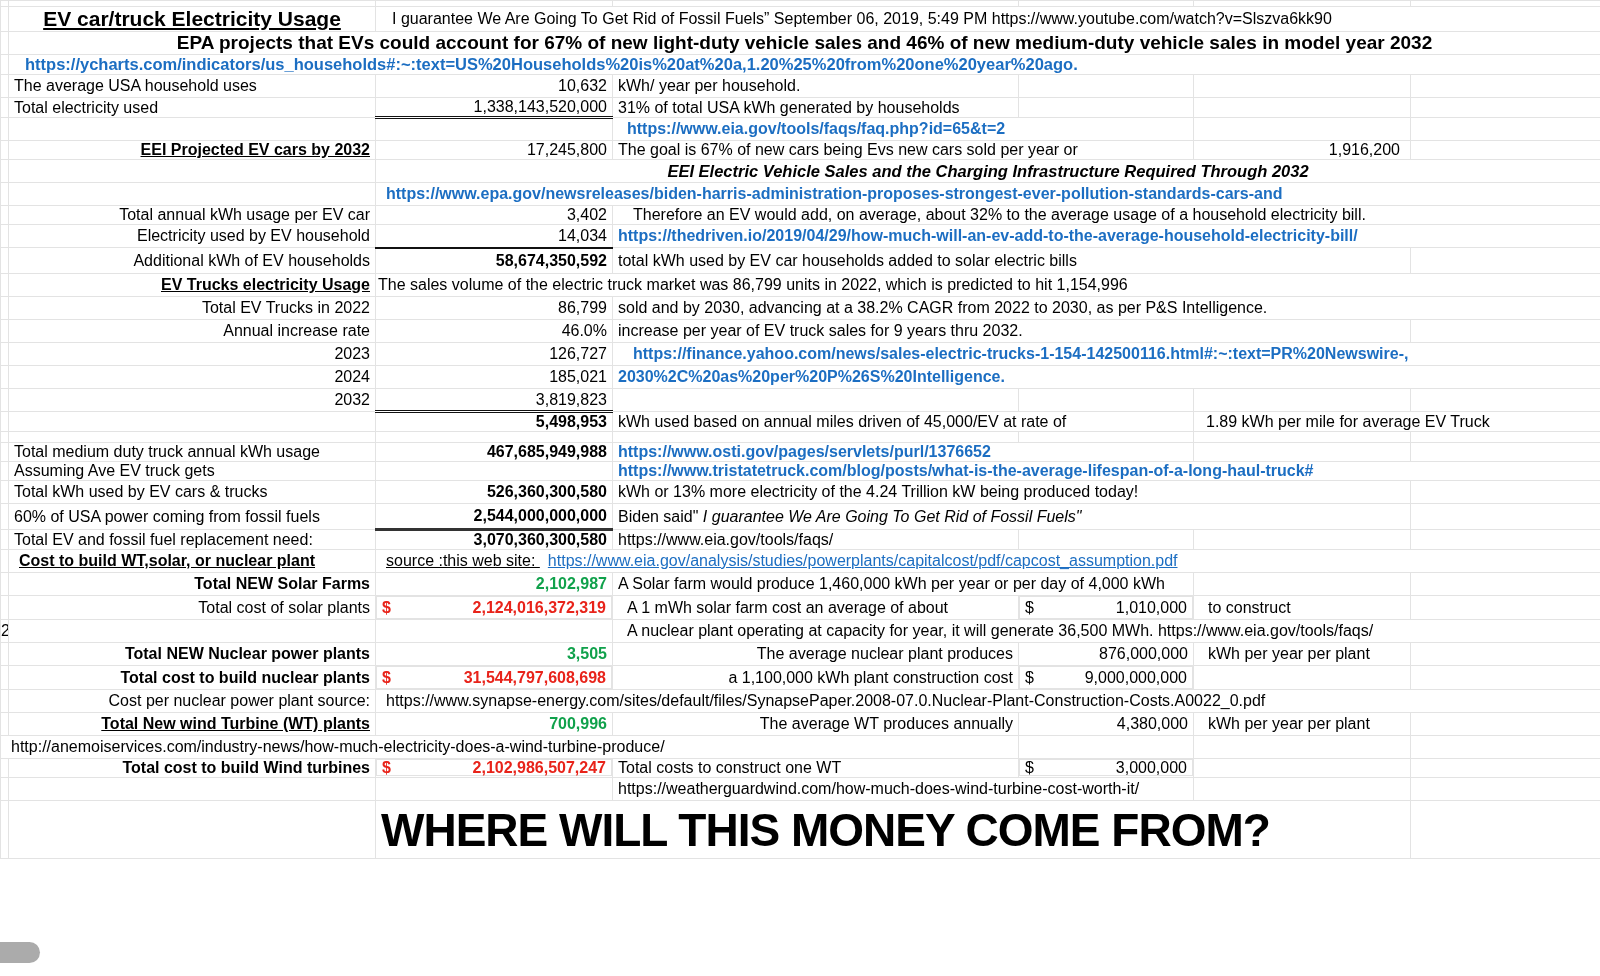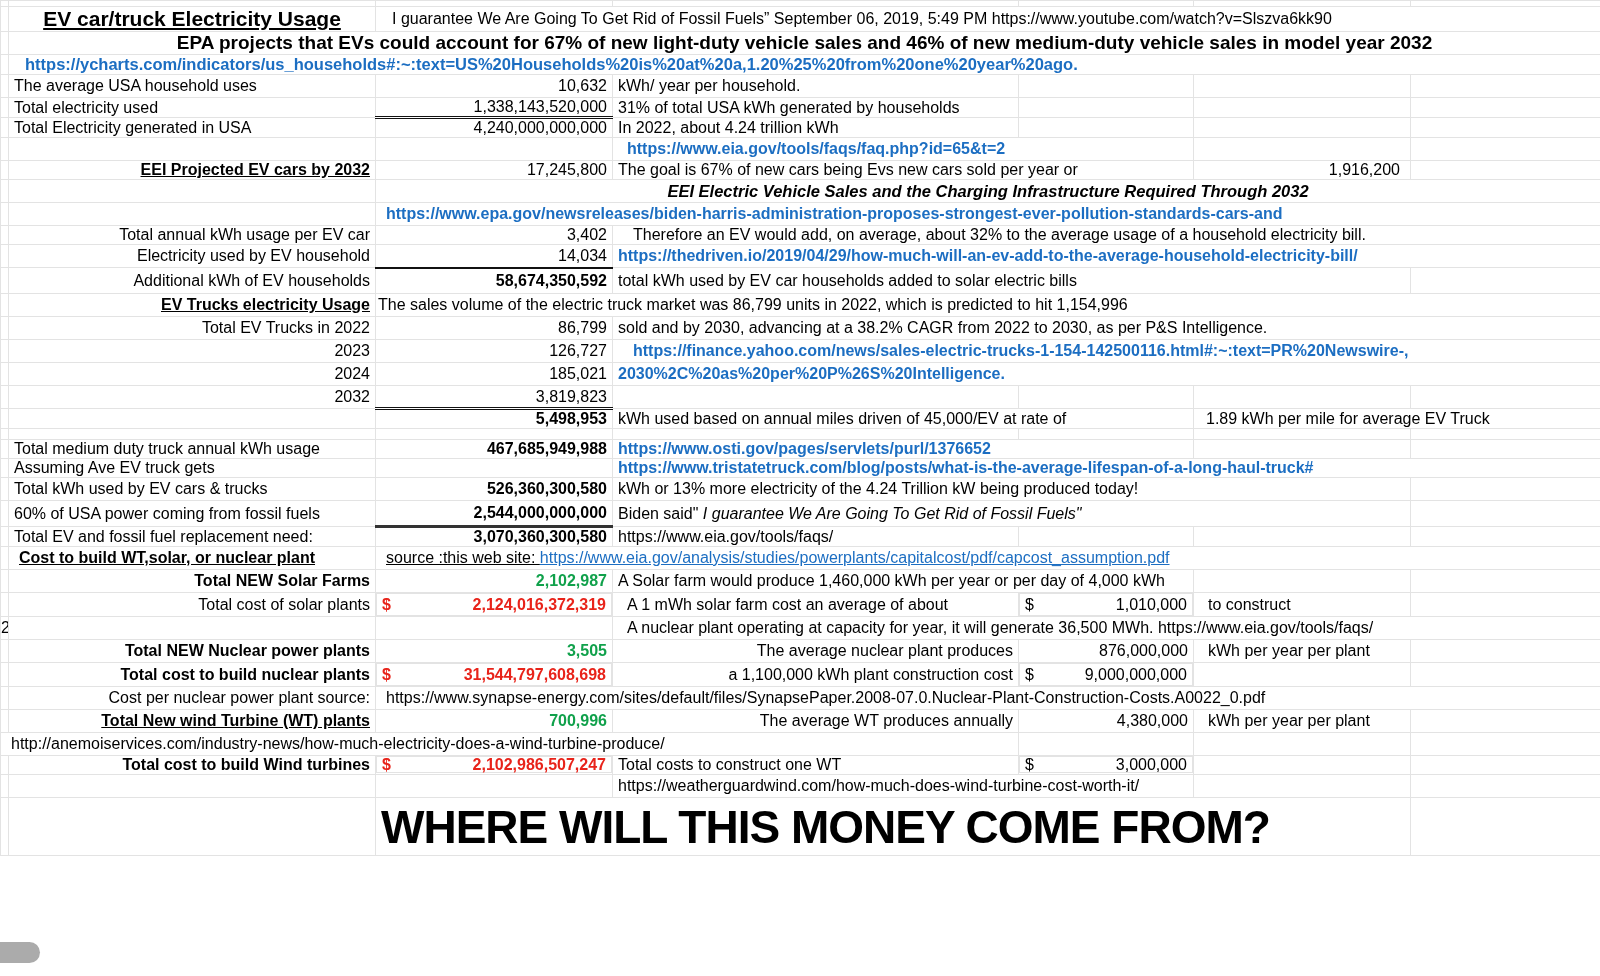--- a/index.html
+++ b/index.html
@@ -14,21 +14,21 @@
   tr.rh27 td { height:15px; }
   tr.rh58 td { height:58px; }
   .edge { padding:0; overflow:hidden; }
   .ar { text-align:right; }
   .ac { text-align:center; }
   .b  { font-weight:bold; }
   .u  { text-decoration:underline; }
   .it { font-style:italic; }
   .itb{ font-style:italic; font-weight:bold; }
   .link  { color:#1c6ec2; font-weight:bold; }
-  .linkp { color:#1c6ec2; text-decoration:underline; }
+  .linkp { color:#1c6ec2; text-decoration:underline;margin-left:8px; }
   .green { color:#10a14b; font-weight:bold;margin-top:12px; }
   .red   { color:#e8231a; font-weight:bold; }
   .money { display:flex; justify-content:space-between; align-items:center; }
   .bb1 { border-bottom:2px solid #111; }
   .bb2 { border-bottom:3px double #111; }
   .bb3 { border-bottom:3px solid #333; }
   .ind  { padding-left:20px; }
   .ind2 { padding-left:14px; }
   .t1 { font-size:21px; font-weight:bold; text-decoration:underline; }
   .t2 { font-size:19px; font-weight:bold;text-align:center; }
@@ -91,29 +91,20 @@
   <tr class="rh25">
     <td class="edge"></td>
     <td><span>Total electricity used</span></td>
     <td class="ar bb2"><span>1,338,143,520,000</span></td>
     <td><span>31% of total USA kWh generated by households</span></td>
     <td></td>
         <td></td>
         <td></td>
   </tr>
 
-  <tr class="rh25">
-    <td class="edge"></td>
-    <td><span>Total Electricity generated in USA</span></td>
-    <td class="ar"><span>4,240,000,000,000</span></td>
-    <td><span>In 2022, about 4.24 trillion kWh</span></td>
-    <td></td>
-        <td></td>
-        <td></td>
-  </tr>
 
   <tr>
     <td class="edge"></td>
         <td></td>
         <td></td>
     <td colspan="2" class="ind2"><span class="link">https://www.eia.gov/tools/faqs/faq.php?id=65&amp;t=2</span></td>
     <td></td>
         <td></td>
   </tr>
 
@@ -166,20 +157,27 @@
     <td colspan="5" style="padding-left:2px"><span>The sales volume of the electric truck market was 86,799 units in 2022, which is predicted to hit 1,154,996</span></td>
   </tr>
 
   <tr>
     <td class="edge"></td>
     <td class="ar"><span>Total EV Trucks in 2022</span></td>
     <td class="ar"><span>86,799</span></td>
     <td colspan="4"><span>sold and  by 2030, advancing at a 38.2% CAGR from 2022 to 2030, as per P&amp;S Intelligence.</span></td>
   </tr>
 
+  <tr>
+    <td class="edge"></td>
+    <td class="ar"><span>Annual increase rate</span></td>
+    <td class="ar"><span>46.0%</span></td>
+    <td colspan="3"><span>increase per year  of  EV truck sales for 9 years thru 2032.</span></td>
+    <td></td>
+  </tr>
 
   <tr>
     <td class="edge"></td>
     <td class="ar"><span>2023</span></td>
     <td class="ar"><span>126,727</span></td>
     <td colspan="4" class="ind"><span class="link">https://finance.yahoo.com/news/sales-electric-trucks-1-154-142500116.html#:~:text=PR%20Newswire-,</span></td>
   </tr>
 
   <tr>
     <td class="edge"></td>

